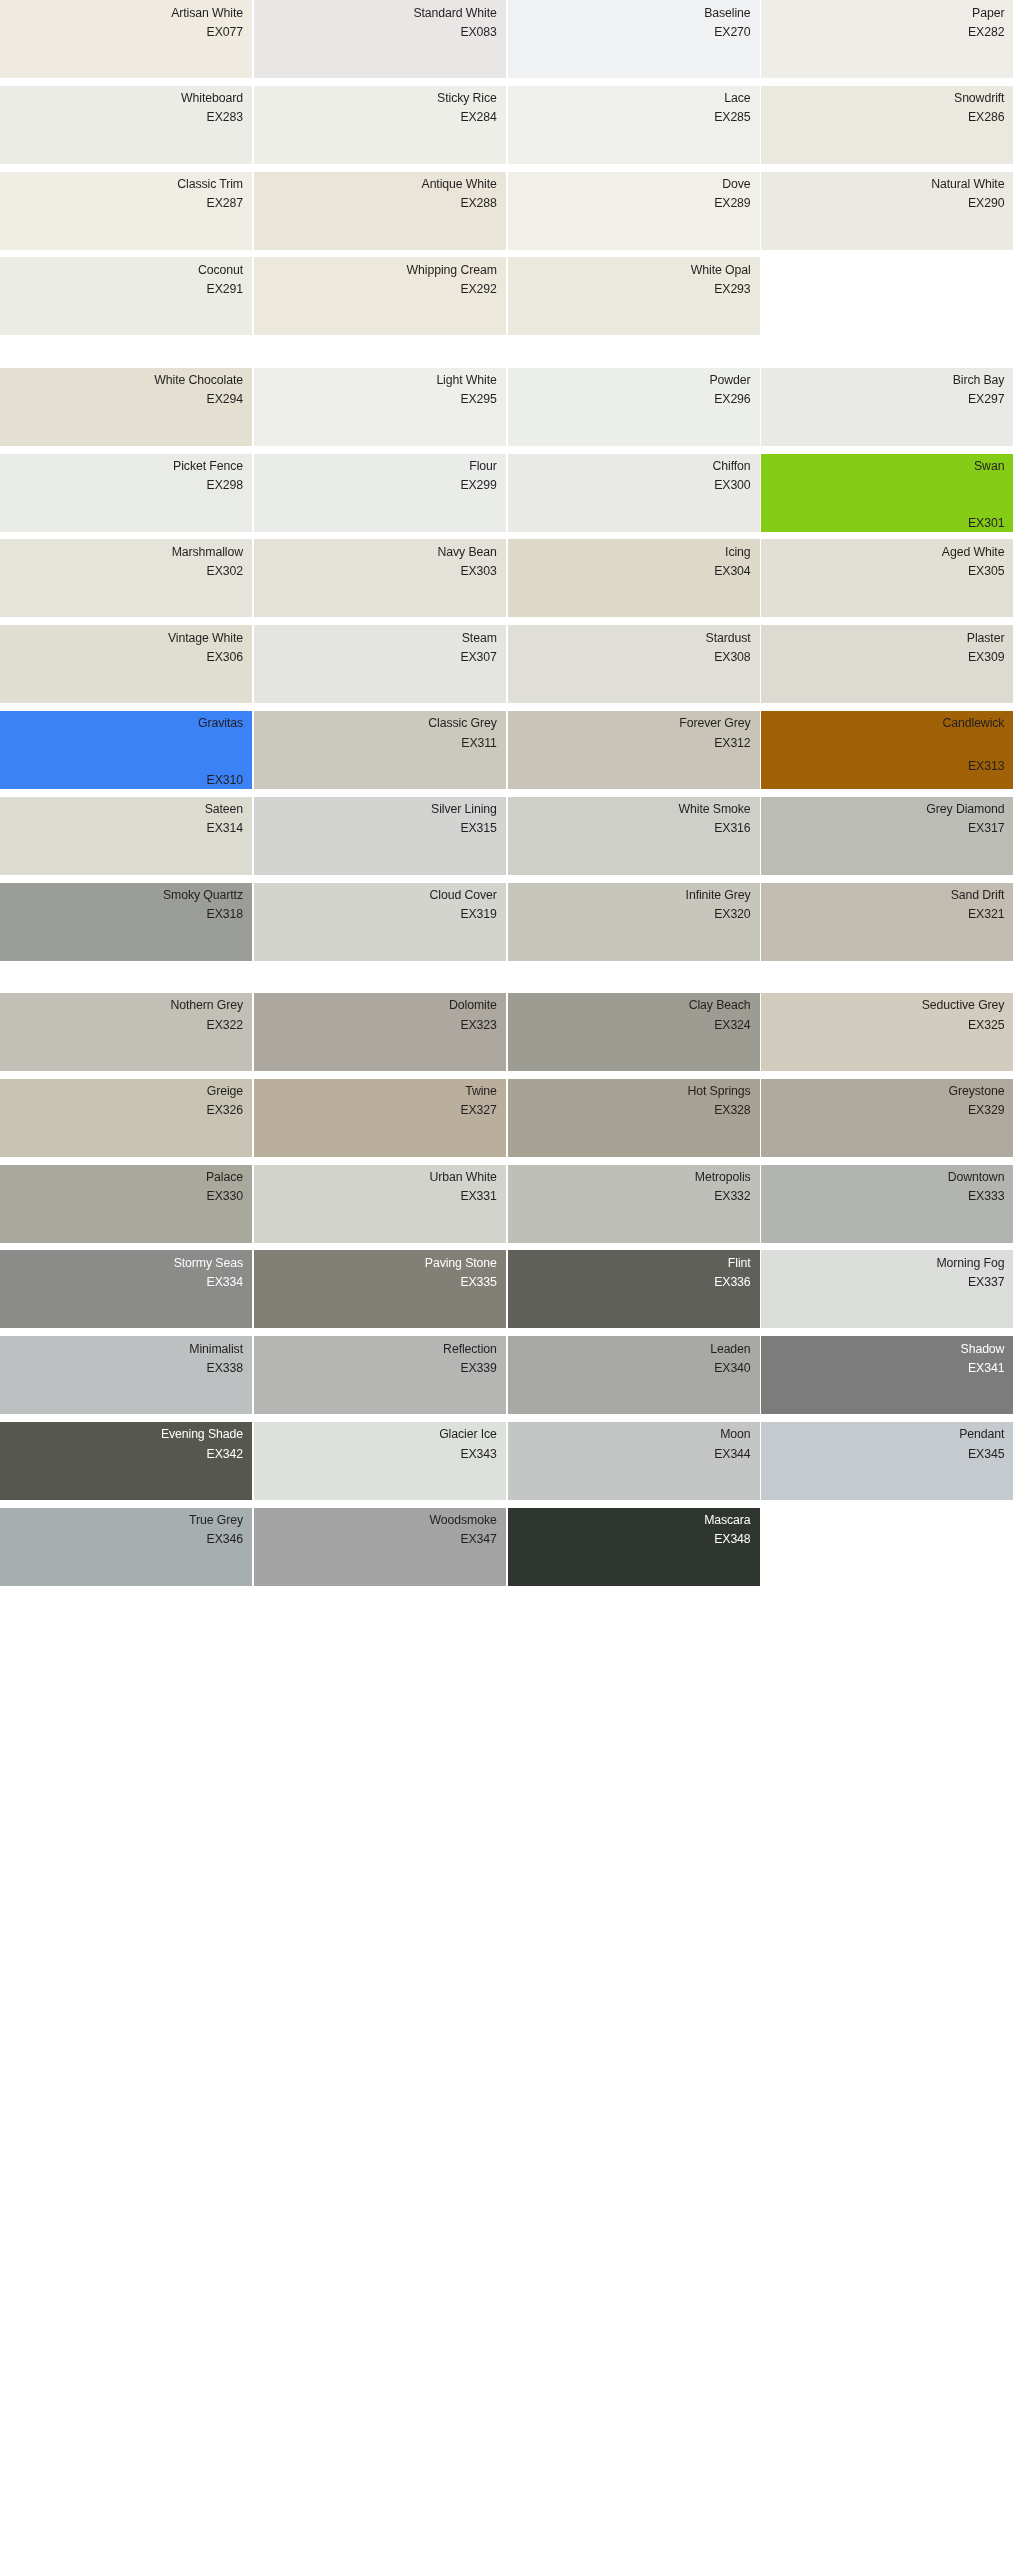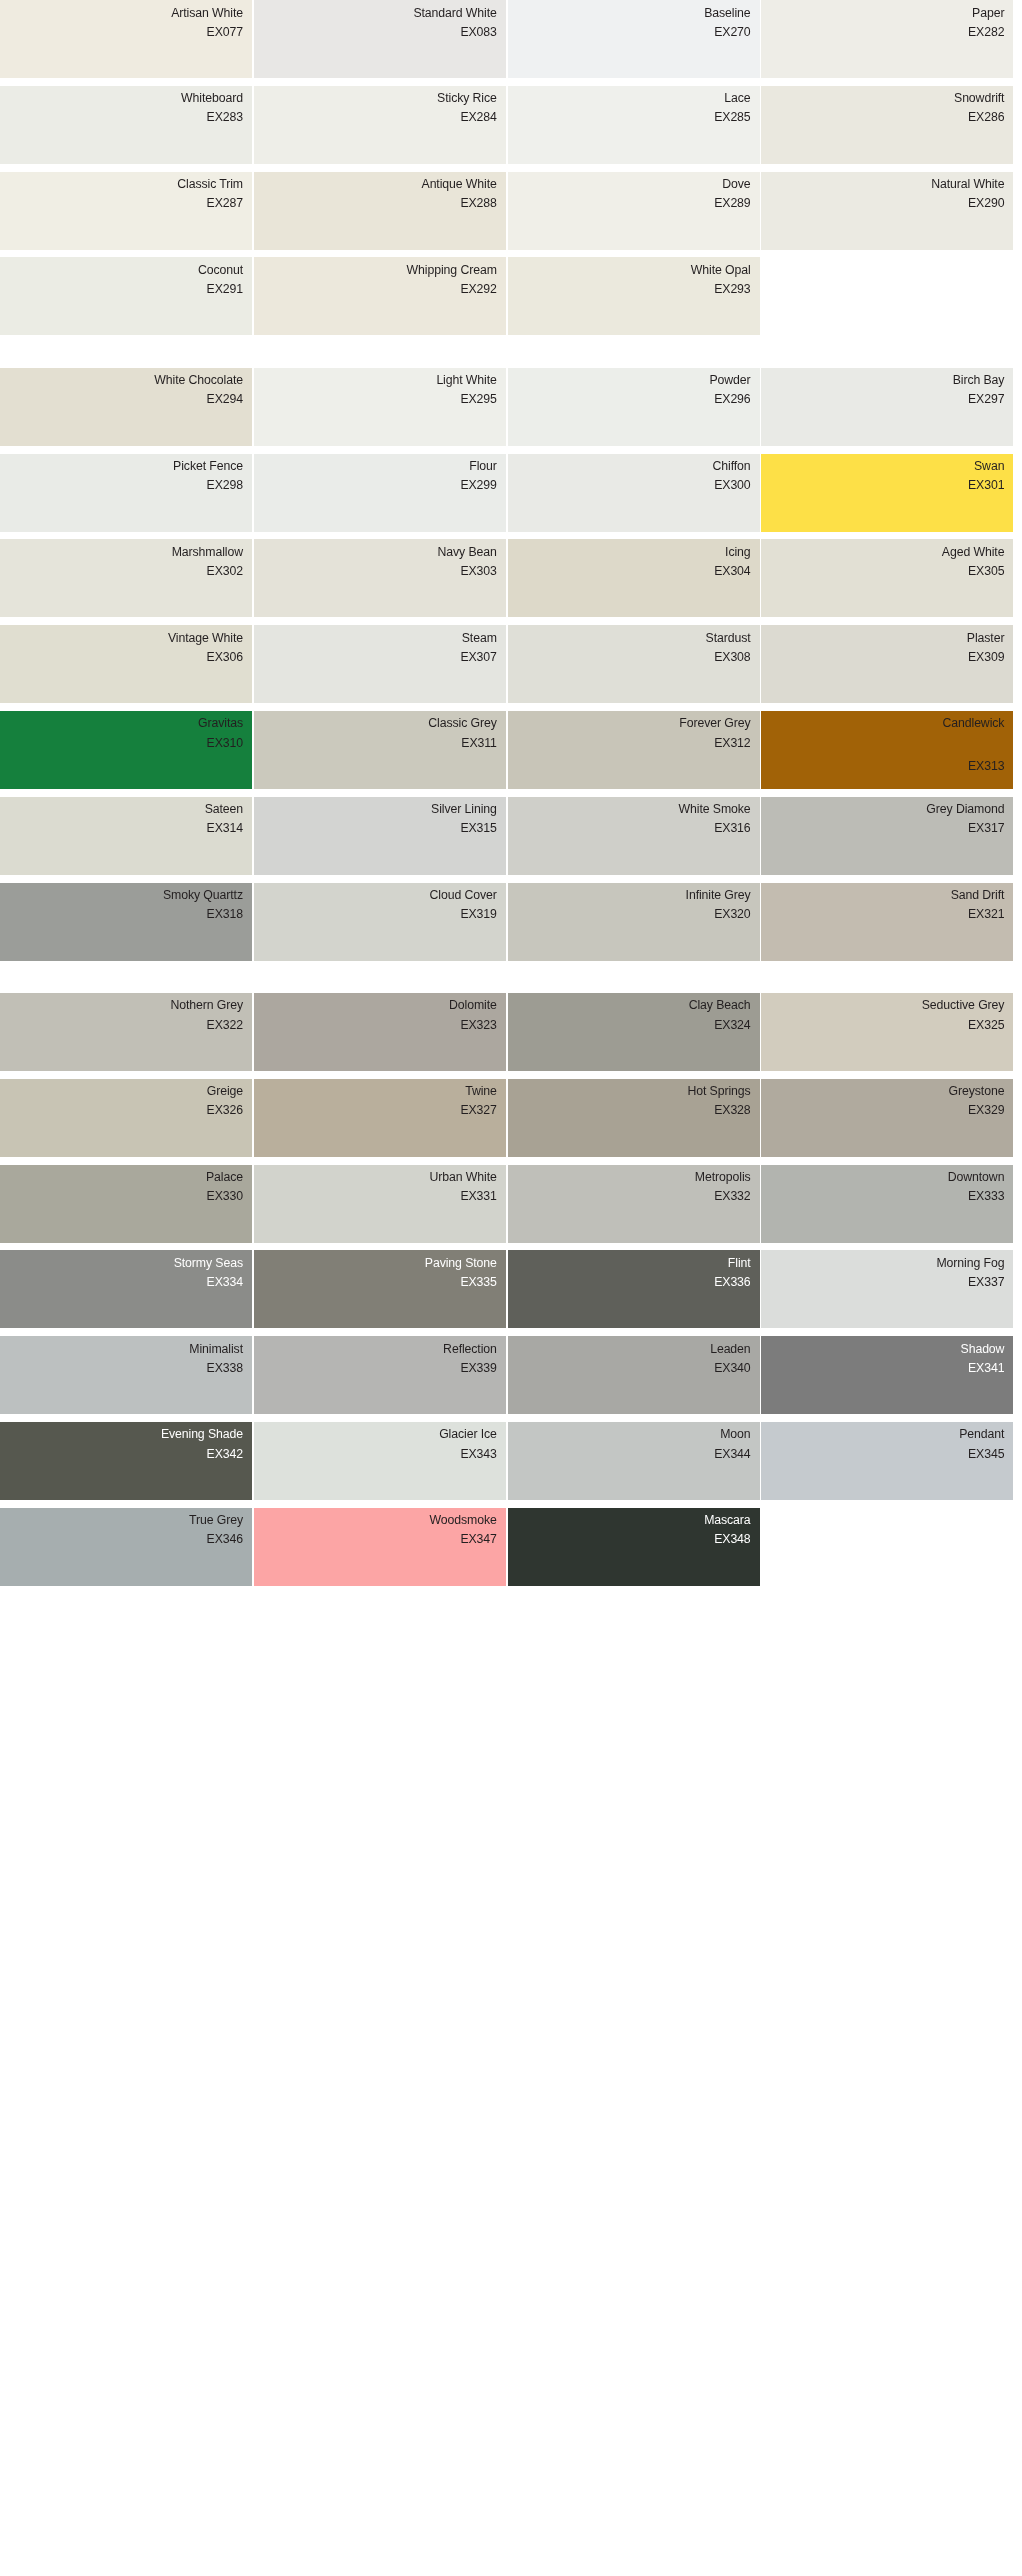--- a/index.html
+++ b/index.html
@@ -179,21 +179,21 @@
           <div class="swatch-code">EX298</div>
         </div>
         <div class="swatch" style="background-color: rgb(234, 236, 233);">
           <div class="swatch-name">Flour</div>
           <div class="swatch-code">EX299</div>
         </div>
         <div class="swatch" style="background-color: rgb(233, 234, 230);">
           <div class="swatch-name">Chiffon</div>
           <div class="swatch-code">EX300</div>
         </div>
-        <div class="swatch" style="background-color: #fde047;">
+        <div class="swatch" style="background-color: #84cc16; justify-content: space-between;">
           <div class="swatch-name">Swan</div>
           <div class="swatch-code">EX301</div>
         </div>
       </div>
       <div class="swatch-row">
         <div class="swatch" style="background-color: rgb(229, 228, 218);">
           <div class="swatch-name">Marshmallow</div>
           <div class="swatch-code">EX302</div>
         </div>
         <div class="swatch" style="background-color: rgb(228, 226, 216);">
@@ -221,21 +221,21 @@
         <div class="swatch" style="background-color: rgb(223, 223, 215);">
           <div class="swatch-name">Stardust</div>
           <div class="swatch-code">EX308</div>
         </div>
         <div class="swatch" style="background-color: rgb(220, 218, 209);">
           <div class="swatch-name">Plaster</div>
           <div class="swatch-code">EX309</div>
         </div>
       </div>
       <div class="swatch-row">
-        <div class="swatch" style="background-color: #15803d;">
+        <div class="swatch" style="background-color: #3b82f6; justify-content: space-between;">
           <div class="swatch-name">Gravitas</div>
           <div class="swatch-code">EX310</div>
         </div>
         <div class="swatch" style="background-color: rgb(203, 201, 189);">
           <div class="swatch-name">Classic Grey</div>
           <div class="swatch-code">EX311</div>
         </div>
         <div class="swatch" style="background-color: rgb(200, 197, 184);">
           <div class="swatch-name">Forever Grey</div>
           <div class="swatch-code">EX312</div>
@@ -390,21 +390,21 @@
         <div class="swatch" style="background-color: rgb(197, 202, 206);">
           <div class="swatch-name">Pendant</div>
           <div class="swatch-code">EX345</div>
         </div>
       </div>
       <div class="swatch-row">
         <div class="swatch" style="background-color: rgb(166, 174, 175);">
           <div class="swatch-name">True Grey</div>
           <div class="swatch-code">EX346</div>
         </div>
-        <div class="swatch" style="background-color: #fca5a5;">
+        <div class="swatch" style="background-color: #a3a3a3;">
           <div class="swatch-name">Woodsmoke</div>
           <div class="swatch-code">EX347</div>
         </div>
         <div class="swatch light-text" style="background-color: rgb(47, 54, 48);">
           <div class="swatch-name">Mascara</div>
           <div class="swatch-code">EX348</div>
         </div>
         <div class="swatch empty" style="background-color: rgb(255, 255, 255);"></div>
       </div>
     </div>

